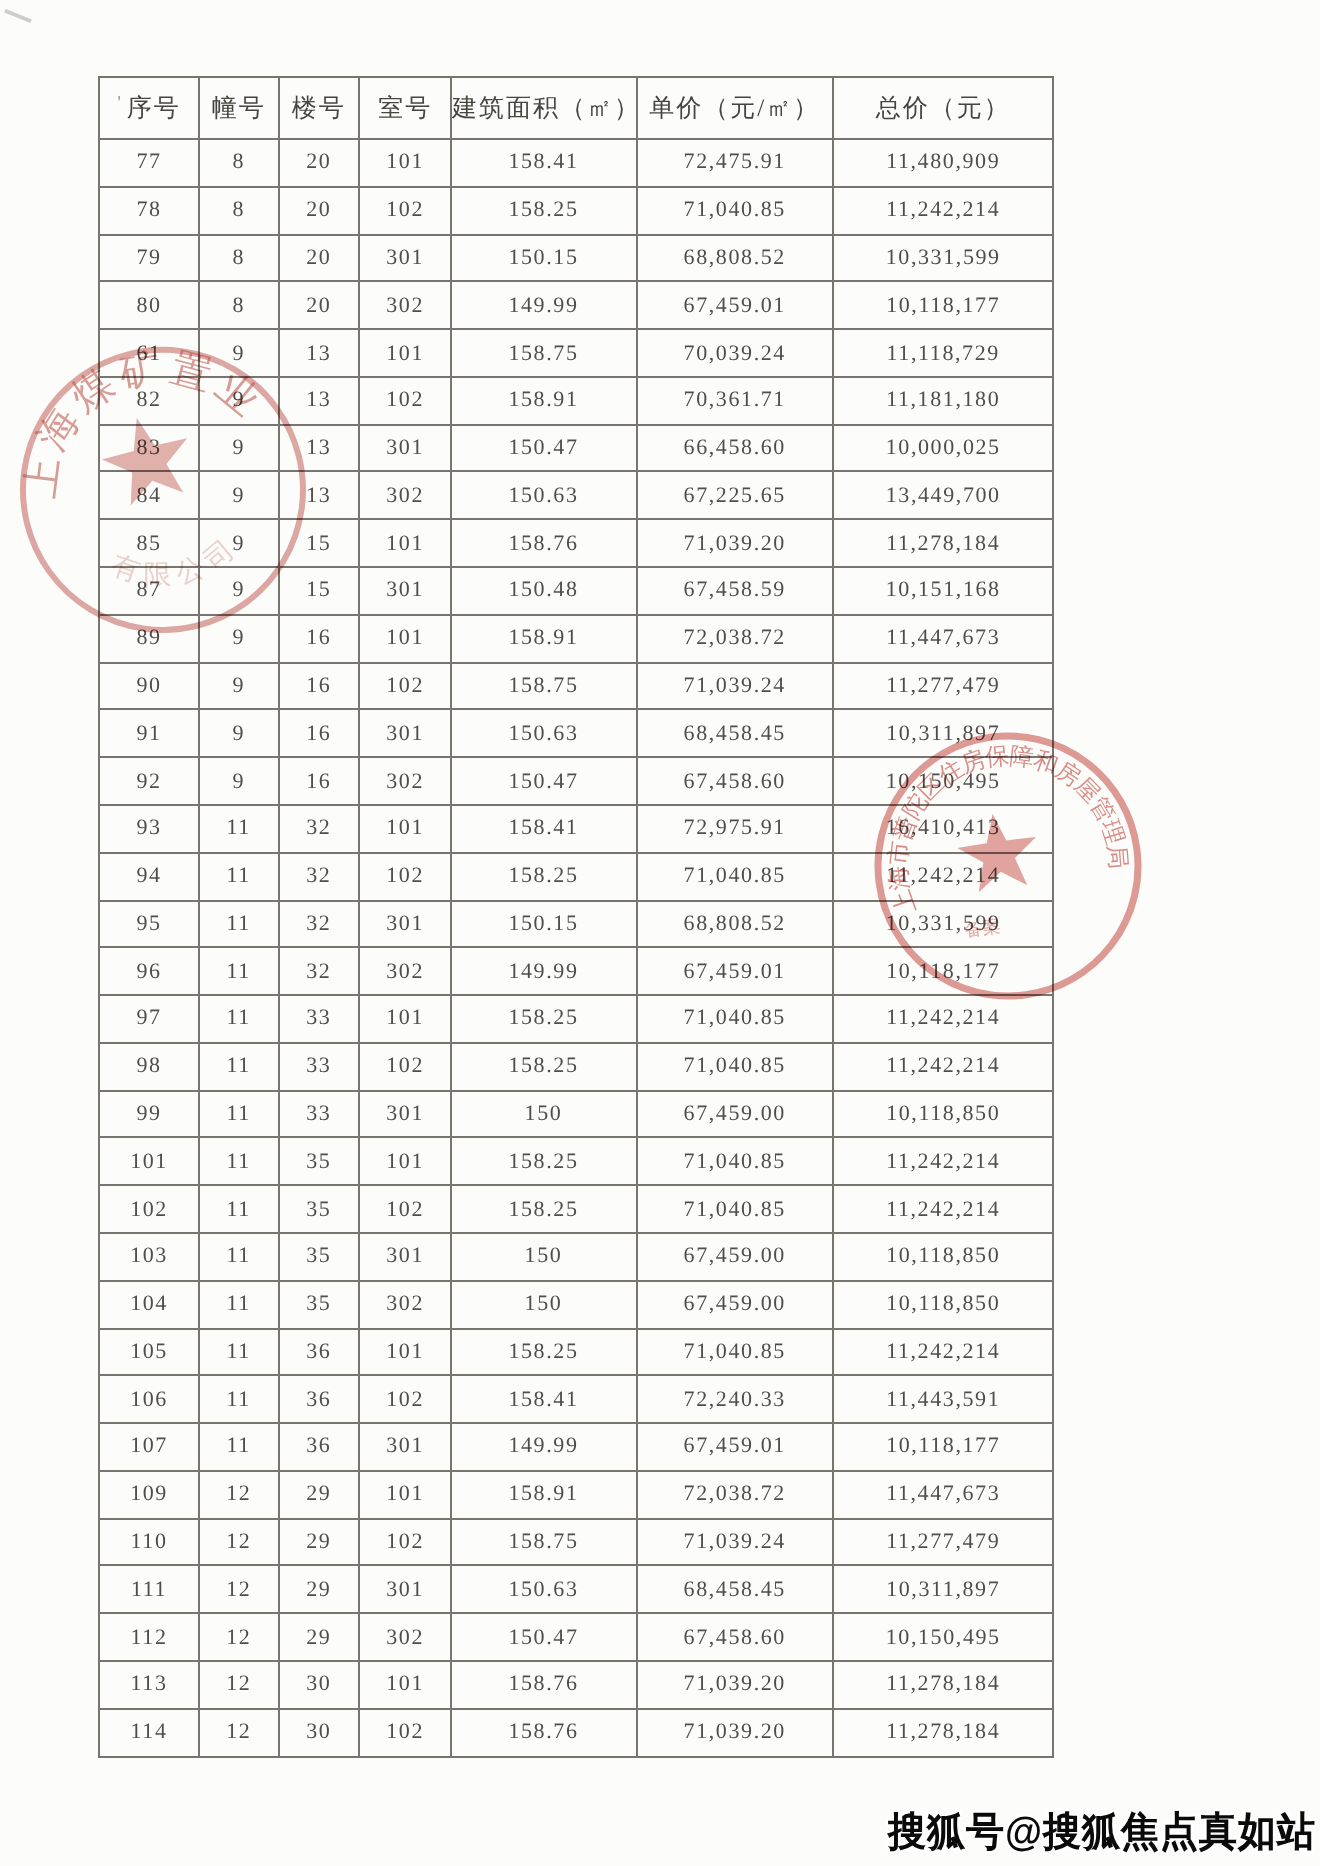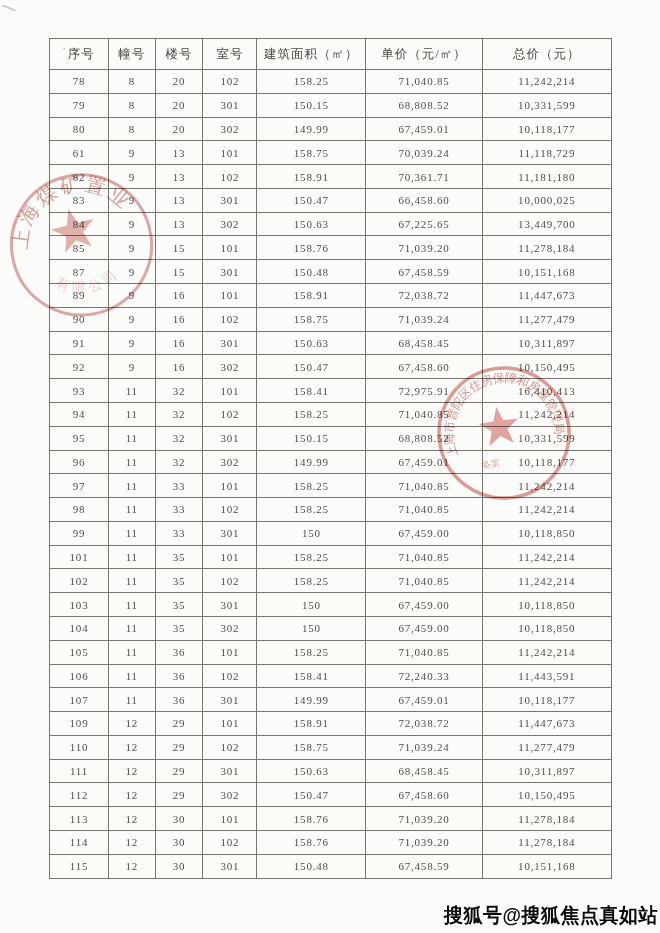--- a/index.html
+++ b/index.html
@@ -7,21 +7,21 @@
     width:660px;height:933px;position:relative;background:#ffffff;
     font-family:"Liberation Serif","DejaVu Serif",serif;
     overflow:hidden;
   }
   .page{position:absolute;inset:0;background:#fcfcfa;}
   .scan-artifact{
     position:absolute;left:2px;top:7px;width:14px;height:2px;
     background:#b9b9b4;transform:rotate(22deg);opacity:.7;
   }
   table.price{
-    position:absolute;left:49px;top:38px;width:563px;height:841px;
+    position:absolute;left:49px;top:38px;width:478px;height:841px;
     border-collapse:collapse;table-layout:fixed;
   }
   table.price th, table.price td{
     border:1px solid #78746e;text-align:center;vertical-align:middle;
     padding:0;overflow:hidden;white-space:nowrap;
   }
   table.price th{
     height:30px;font-weight:normal;font-size:12.5px;letter-spacing:1px;
     color:#474540;
   }
@@ -67,20 +67,29 @@
         <th>幢号</th>
         <th>楼号</th>
         <th>室号</th>
         <th>建筑面积（㎡）</th>
         <th>单价（元/㎡）</th>
         <th>总价（元）</th>
       </tr>
     </thead>
     <tbody>
         <tr>
+          <td>77</td>
+          <td>8</td>
+          <td>20</td>
+          <td>101</td>
+          <td>158.41</td>
+          <td>72,475.91</td>
+          <td>11,480,909</td>
+        </tr>
+        <tr>
           <td>78</td>
           <td>8</td>
           <td>20</td>
           <td>102</td>
           <td>158.25</td>
           <td>71,040.85</td>
           <td>11,242,214</td>
         </tr>
         <tr>
           <td>79</td>
@@ -362,29 +371,20 @@
           <td>11,278,184</td>
         </tr>
         <tr>
           <td>114</td>
           <td>12</td>
           <td>30</td>
           <td>102</td>
           <td>158.76</td>
           <td>71,039.20</td>
           <td>11,278,184</td>
-        </tr>
-        <tr>
-          <td>115</td>
-          <td>12</td>
-          <td>30</td>
-          <td>301</td>
-          <td>150.48</td>
-          <td>67,458.59</td>
-          <td>10,151,168</td>
         </tr>
       </tbody>
   </table>
 
   <svg class="seal seal-dev" viewBox="0 0 154 154">
     <circle cx="77" cy="79" r="70" fill="none" stroke="rgba(192,84,76,0.50)" stroke-width="3"></circle>
     <path id="devArcTop" d="M 23 79 A 54 54 0 0 1 131 79" fill="none"></path>
     <path id="devArcBottom" d="M 29 94 A 52 52 0 0 0 125 94" fill="none"></path>
     <text font-size="20" letter-spacing="3" fill="rgba(185,78,70,0.55)">
       <textPath href="#devArcTop" startOffset="5%">上海煤矿置业</textPath>

